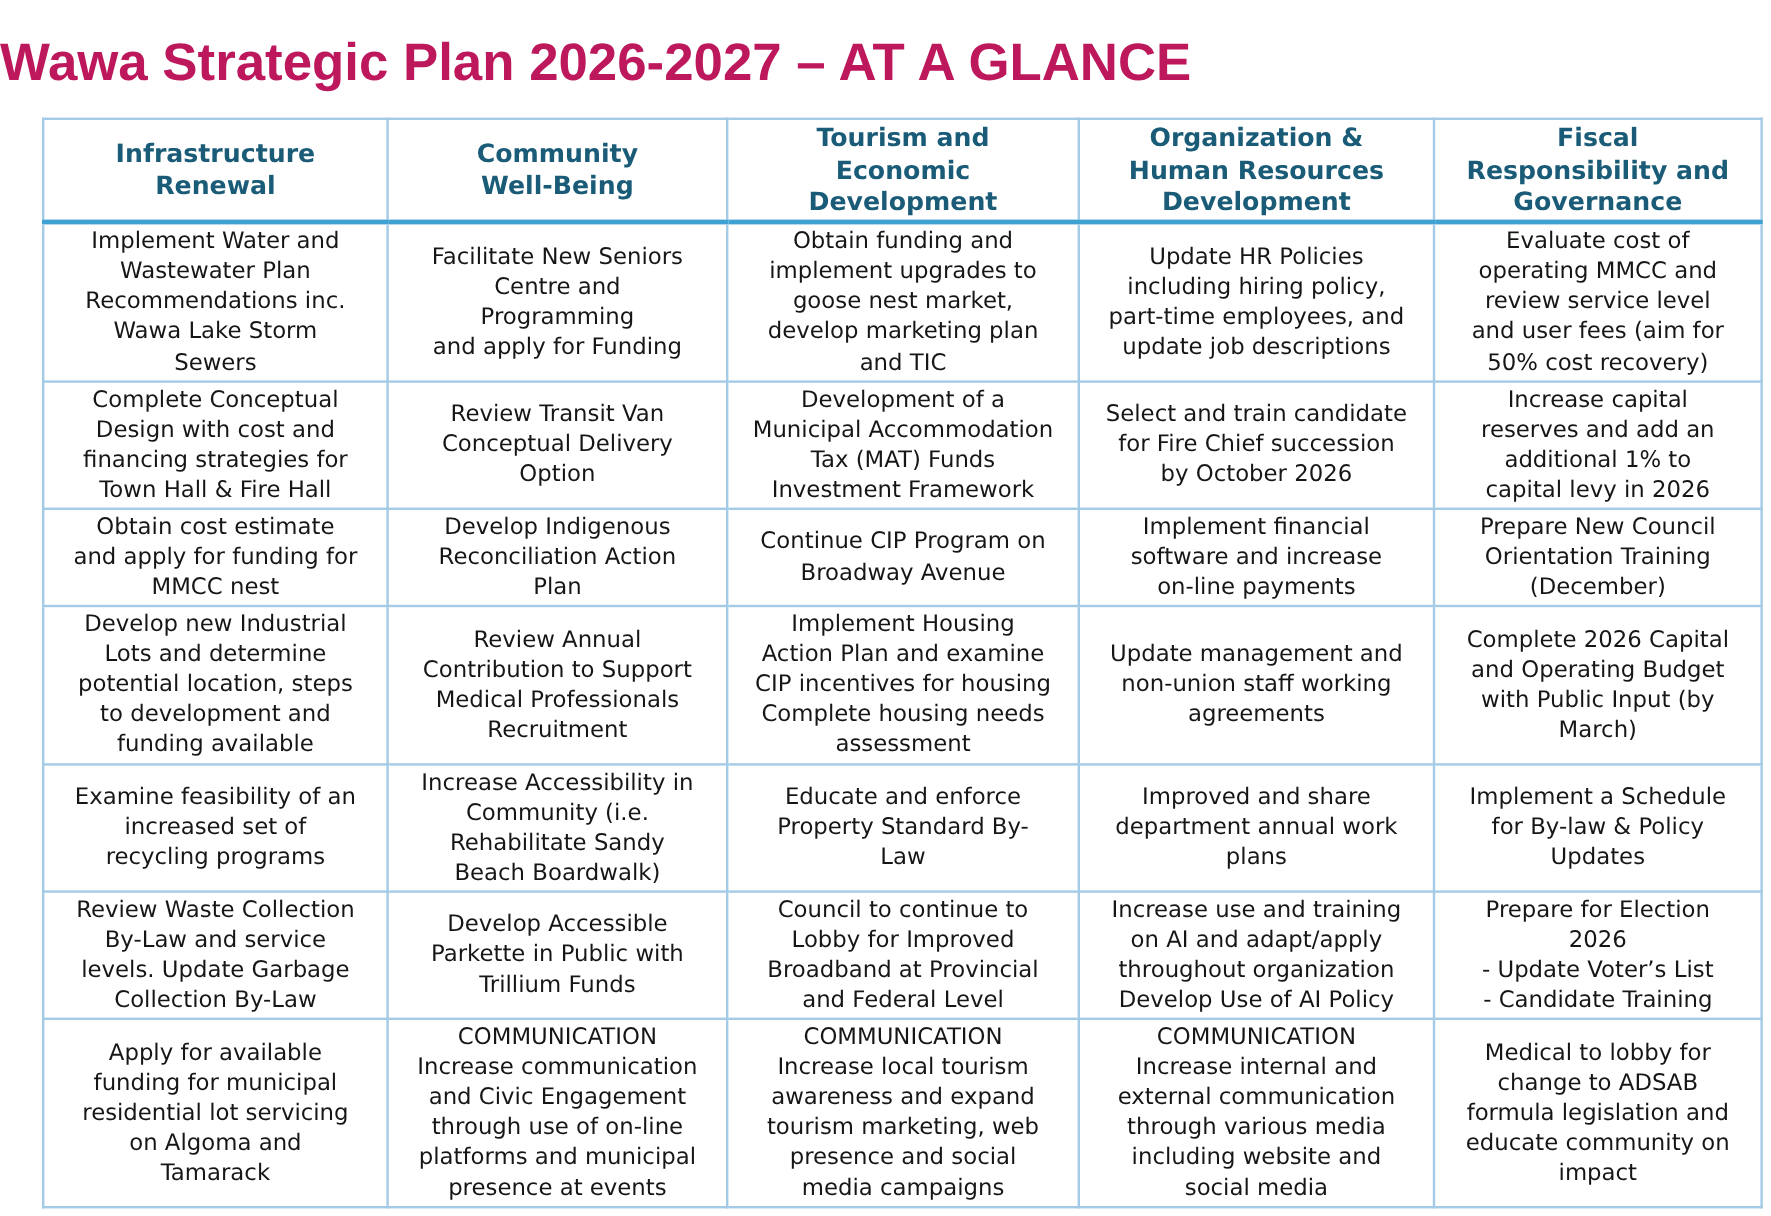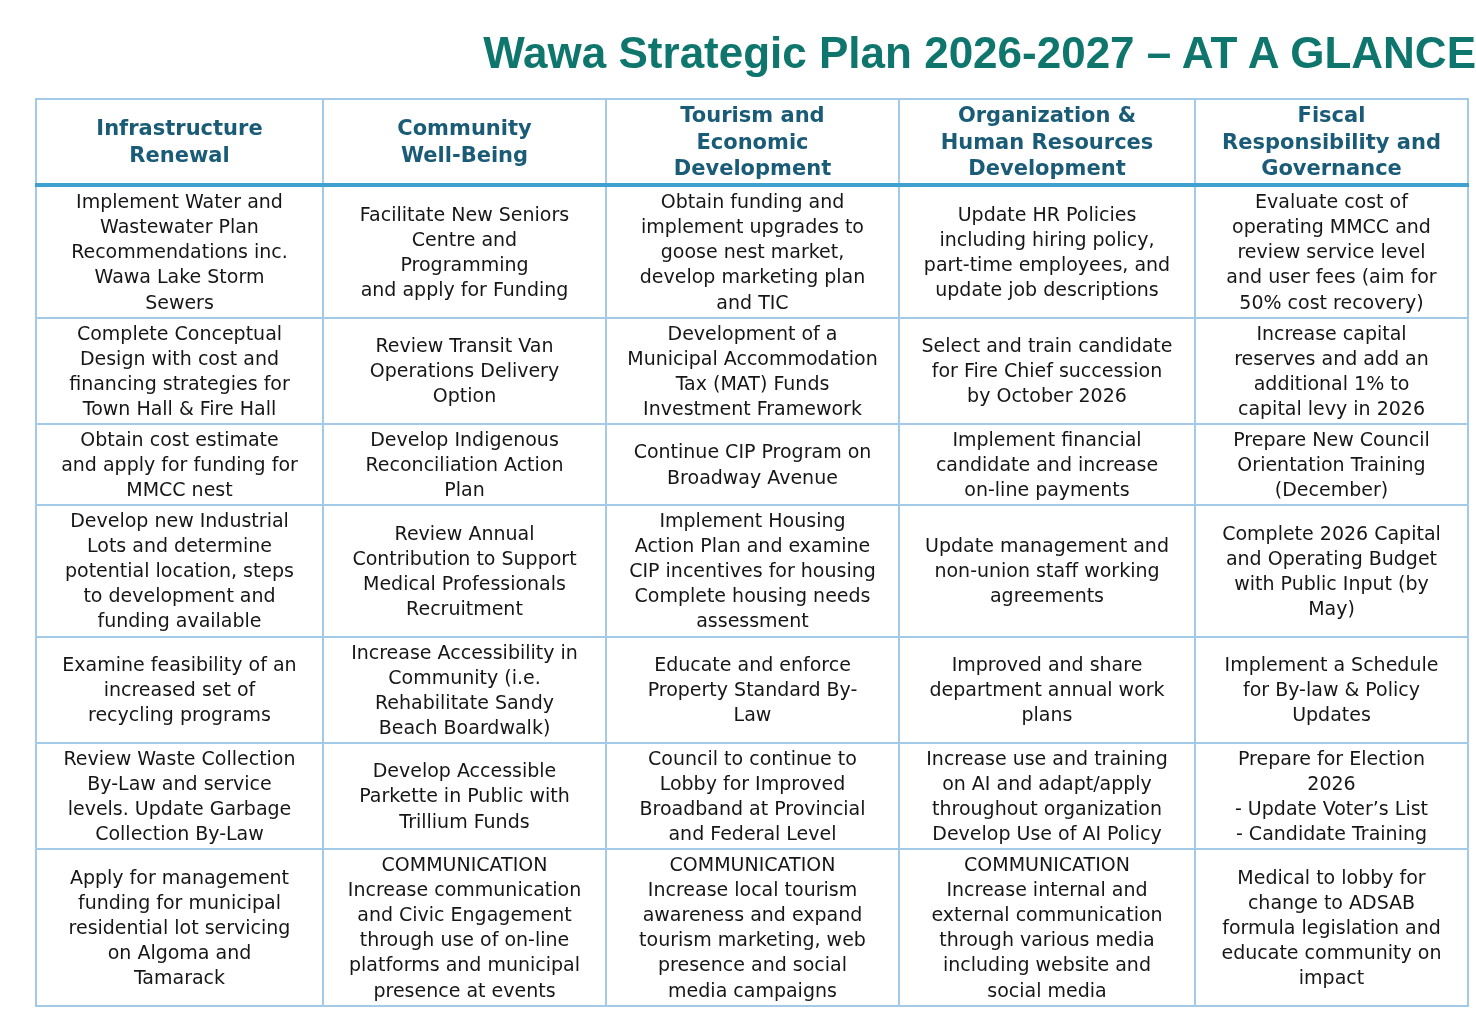--- a/index.html
+++ b/index.html
@@ -13,22 +13,22 @@
   }
   .page {
     width: 1476px;
     height: 1013px;
     box-sizing: border-box;
   }
   .page-title {
     font-family: "Liberation Sans", sans-serif;
     font-weight: bold;
     font-size: 44px;
-    color: #0f766e;
-    text-align: right;
+    color: #be185d;
+    text-align: left;
     margin: 0;
     padding-top: 30px;
     padding-bottom: 22px;
     letter-spacing: 0px;
     line-height: 1.05;
   }
   table.glance {
     border-collapse: collapse;
     table-layout: fixed;
     margin-left: 35px;
@@ -121,21 +121,21 @@
 review service level
 and user fees (aim for
 50% cost recovery)</td>
       </tr>
       <tr class="r1">
         <td>Complete Conceptual
 Design with cost and
 financing strategies for
 Town Hall &amp; Fire Hall</td>
         <td>Review Transit Van
-Operations Delivery
+Conceptual Delivery
 Option</td>
         <td>Development of a
 Municipal Accommodation
 Tax (MAT) Funds
 Investment Framework</td>
         <td>Select and train candidate
 for Fire Chief succession
 by October 2026</td>
         <td>Increase capital
 reserves and add an
@@ -145,21 +145,21 @@
       <tr class="r2">
         <td>Obtain cost estimate
 and apply for funding for
 MMCC nest</td>
         <td>Develop Indigenous
 Reconciliation Action
 Plan</td>
         <td>Continue CIP Program on
 Broadway Avenue</td>
         <td>Implement financial
-candidate and increase
+software and increase
 on-line payments</td>
         <td>Prepare New Council
 Orientation Training
 (December)</td>
       </tr>
       <tr class="r3">
         <td>Develop new Industrial
 Lots and determine
 potential location, steps
 to development and
@@ -172,21 +172,21 @@
 Action Plan and examine
 CIP incentives for housing
 Complete housing needs
 assessment</td>
         <td>Update management and
 non-union staff working
 agreements</td>
         <td>Complete 2026 Capital
 and Operating Budget
 with Public Input (by
-May)</td>
+March)</td>
       </tr>
       <tr class="r4">
         <td>Examine feasibility of an
 increased set of
 recycling programs</td>
         <td>Increase Accessibility in
 Community (i.e.
 Rehabilitate Sandy
 Beach Boardwalk)</td>
         <td>Educate and enforce
@@ -214,21 +214,21 @@
         <td>Increase use and training
 on AI and adapt/apply
 throughout organization
 Develop Use of AI Policy</td>
         <td>Prepare for Election
 2026
 - Update Voter’s List
 - Candidate Training</td>
       </tr>
       <tr class="r6">
-        <td>Apply for management
+        <td>Apply for available
 funding for municipal
 residential lot servicing
 on Algoma and
 Tamarack</td>
         <td>COMMUNICATION
 Increase communication
 and Civic Engagement
 through use of on-line
 platforms and municipal
 presence at events</td>

